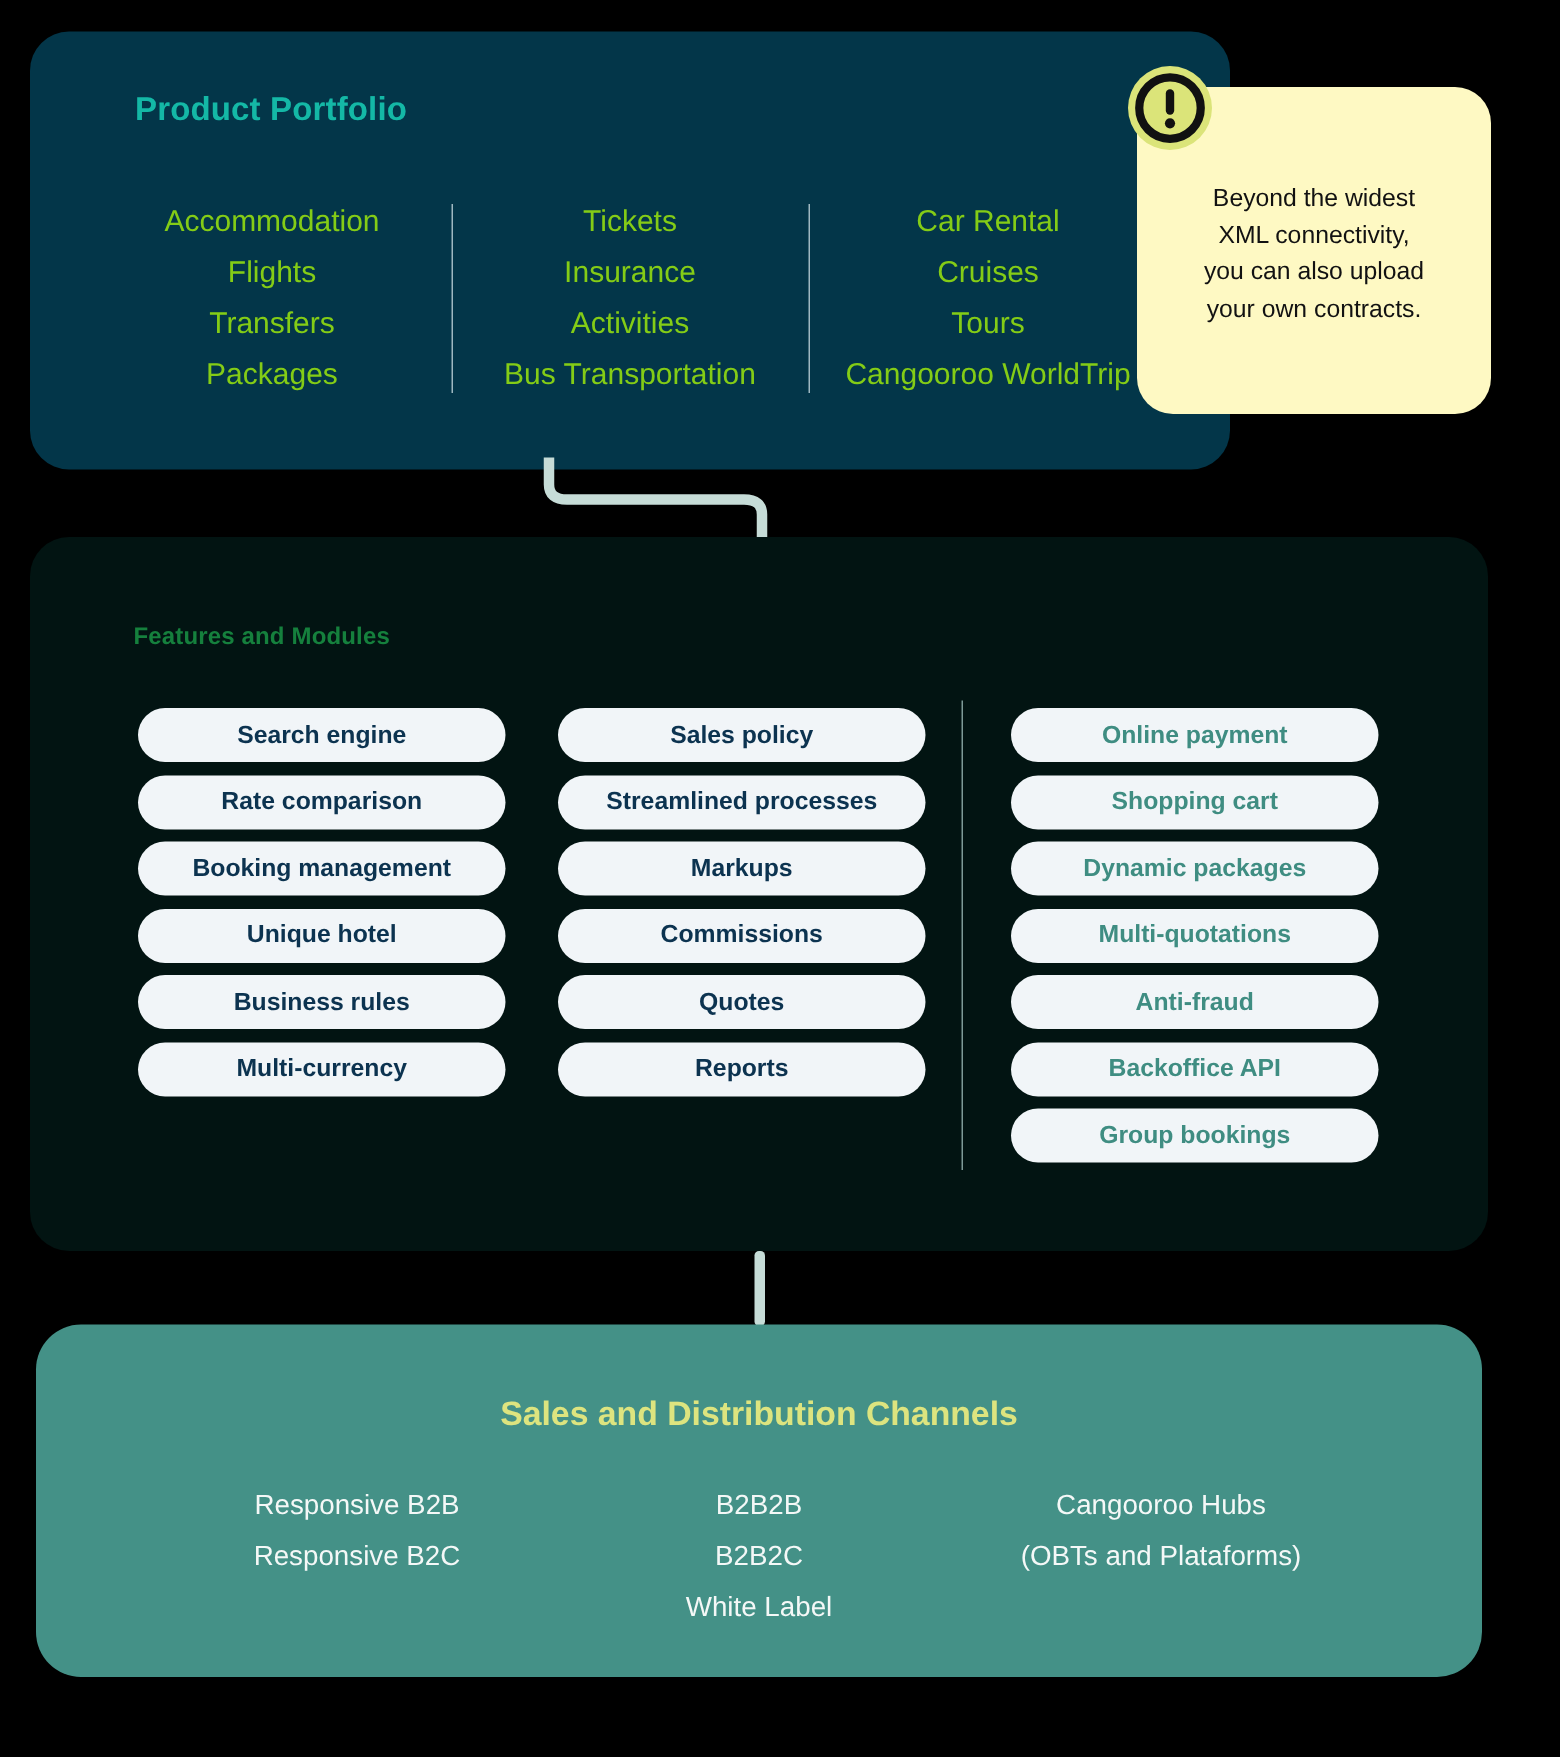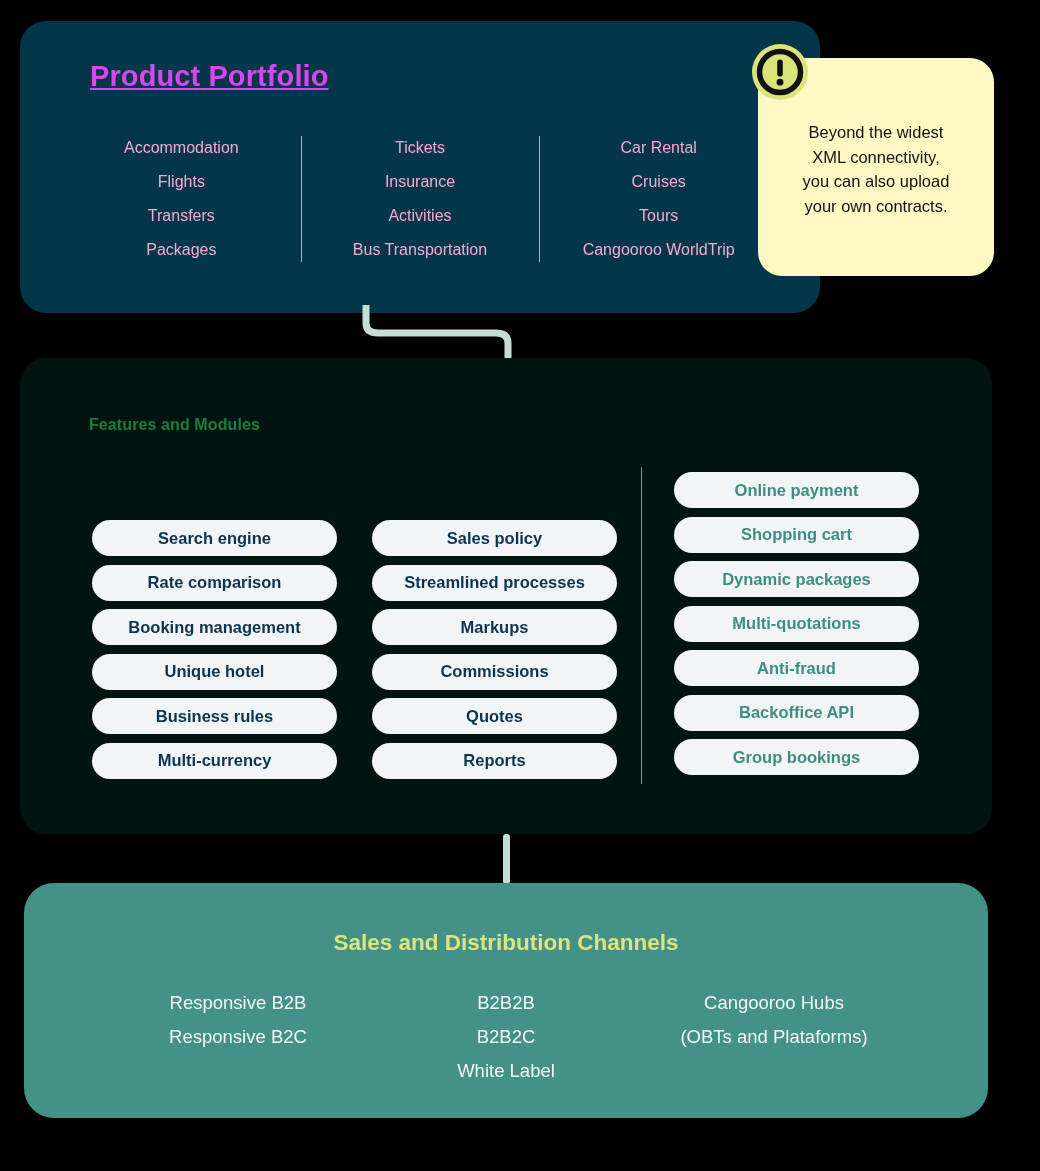--- a/index.html
+++ b/index.html
@@ -28,25 +28,24 @@
     width: 800px;
     height: 292px;
     background: #033649;
     border-radius: 26px;
   }
 
   .portfolio-title {
     position: absolute;
     left: 70px;
     top: 39px;
-    font-size: 29px;
+    font-size: 22px;
     font-weight: 700;
-    color: #d946ef;
+    color: #14b8a6;
     letter-spacing: .1px;
-    text-decoration: underline;
   }
 
   .portfolio-cols {
     position: absolute;
     left: 42px;
     top: 110px;
     width: 716px;
     display: flex;
   }
   .pf-col {
@@ -58,22 +57,22 @@
   .pf-col + .pf-col::before {
     content: "";
     position: absolute;
     left: 0;
     top: 5px;
     bottom: 5px;
     width: 1px;
     background: #9fb8c1;
   }
   .pf-item {
-    font-size: 16px;
-    color: #f9a8d4;
+    font-size: 20px;
+    color: #84cc16;
     line-height: 34px;
     white-space: nowrap;
   }
 
   
   .callout {
     position: absolute;
     left: 758px;
     top: 58px;
     width: 236px;
@@ -138,21 +137,21 @@
     width: 830px;
     display: flex;
     gap: 35px;
   }
   .ft-col {
     position: relative;
     display: flex;
     flex-direction: column;
     gap: 8.5px;
   }
-  .ft-col.col-a, .ft-col.col-b { width: 245px; margin-top: 48px; }
+  .ft-col.col-a, .ft-col.col-b { width: 245px; }
   .ft-col.col-c { width: 245px; margin-left: 22px; }
   .ft-col.col-c::before {
     content: "";
     position: absolute;
     left: -33px;
     top: -5px;
     bottom: -5px;
     width: 1px;
     background: #7e9a97;
   }

